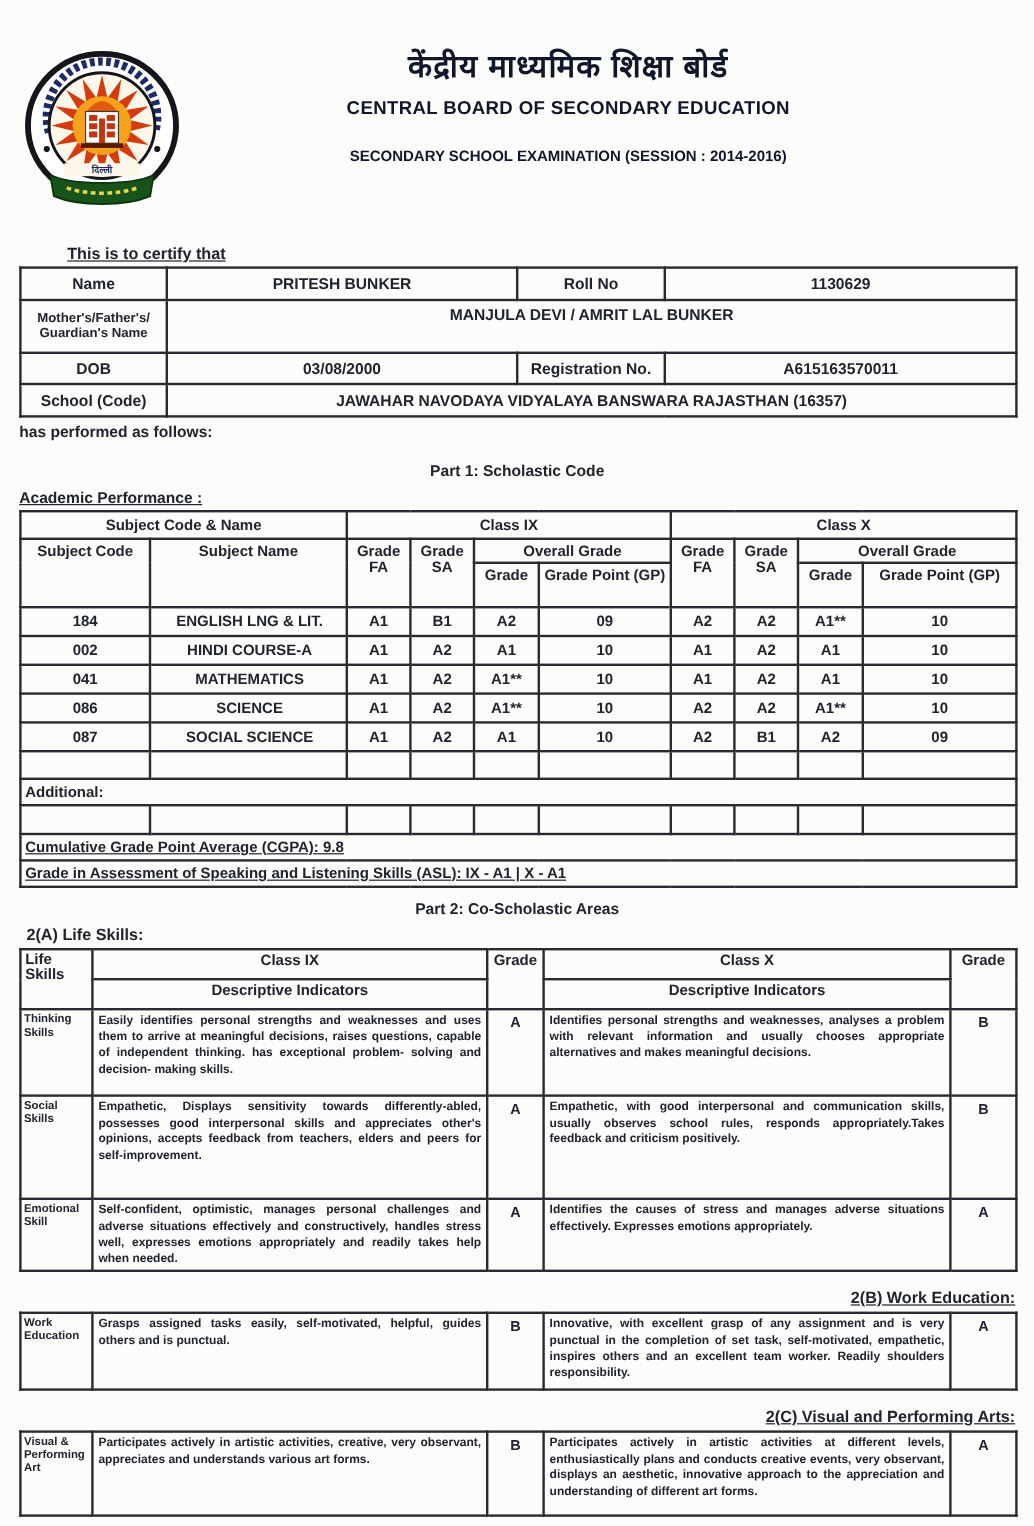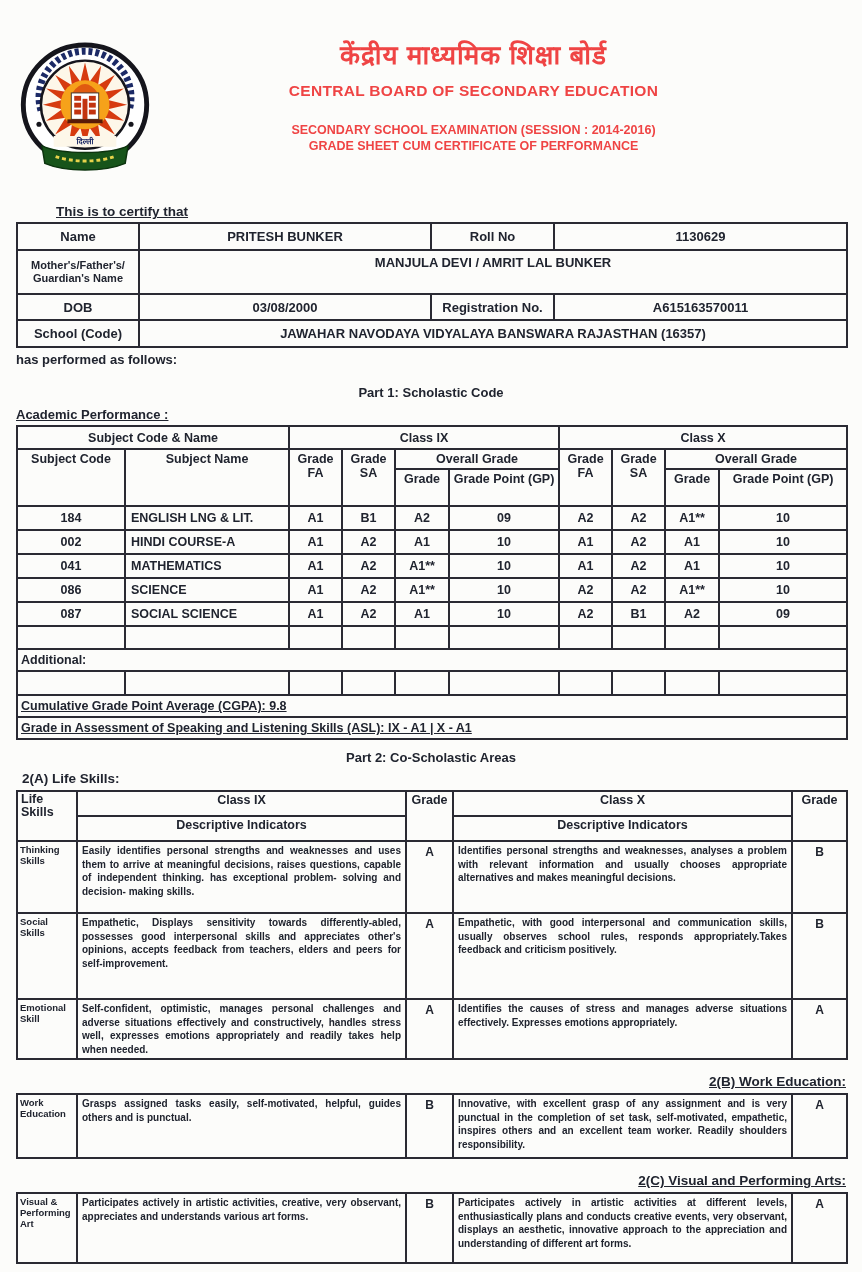--- a/index.html
+++ b/index.html
@@ -9,21 +9,21 @@
     background: #fcfcfa;
     font-family: "Liberation Sans", "DejaVu Sans", sans-serif;
     font-weight: bold;
     color: #20242f;
   }
   .page { position: relative; width: 862px; height: 1272px; overflow: hidden; background: #fcfcfa; }
 
   
   .header { position: relative; padding-top: 40px; min-height: 160px; }
   .logo { position: absolute; left: 16px; top: 42px; }
-  .header-text { text-align: center; padding-left: 85px; color: #ef4444; }
+  .header-text { text-align: center; padding-left: 85px; color: #0f172a; }
   .title-hindi { font-size: 26px; line-height: 30px; letter-spacing: 1px; }
   .board-name { font-size: 15.5px; margin-top: 12px; letter-spacing: .3px; }
   .exam-session { font-size: 12.5px; margin-top: 23px; }
   .doc-title { font-size: 12.5px; margin-top: 2px; }
 
   
   .content { padding: 0 16px; }
   .certify-intro { margin-top: 44px; font-size: 13.5px; text-decoration: underline; margin-left: 40px; }
   table { border-collapse: collapse; table-layout: fixed; width: 830px; }
   td, th { border: 2px solid #2a2a33; padding: 2px 5px; overflow: hidden; }
@@ -32,21 +32,21 @@
   .info-table .lbl-small { font-size: 11px; line-height: 13px; }
   .performed { margin-top: 4px; font-size: 13px; }
 
   
   .part-title { margin-top: 18px; text-align: center; font-size: 13px; }
   .sub-label { margin-top: 7px; font-size: 13px; text-decoration: underline; }
   .grades-table { margin-top: 3px; font-size: 12.5px; text-align: center; }
   .grades-table th { font-weight: bold; padding: 1px 2px; }
   .grades-table .vtop { vertical-align: top; padding-top: 2px; }
   .grades-table td { padding: 1px 3px; }
-  .grades-table .subject-name { text-align: left; padding-left: 5px; }
+  .grades-table .subject-name { text-align: center; padding-left: 5px; }
   .full-line { text-align: left; padding-left: 5px; font-size: 12.5px; }
   .u { text-decoration: underline; }
 
   
   .part2-title { margin-top: 10px; text-align: center; font-size: 13px; }
   .section-label { margin-top: 14px; margin-left: 6px; font-size: 13.5px; }
   .ul { text-decoration: underline; text-align: right; }
   .skills-table { margin-top: 4px; font-size: 12.5px; }
   .skills-table th { padding: 1px 3px; }
   .skills-table .skill-label {
@@ -91,21 +91,20 @@
       <rect x="52" y="79" width="36" height="4" fill="#5a1a08"></rect>
       <rect x="38" y="96" width="64" height="11" fill="#fdf7e9"></rect>
       <text x="70" y="104" font-size="8" fill="#1c2a66" text-anchor="middle" font-weight="bold">दिल्ली</text>
       <path d="M26,106 C45,115 95,115 114,106 L111,124 C90,133 50,133 29,124 Z" fill="#17541a" stroke="#0c330e" stroke-width="1.5"></path>
       <path d="M40,117 C57,123 83,123 100,117" fill="none" stroke="#e8d34b" stroke-width="3" stroke-dasharray="4 3"></path>
     </svg>
     <div class="header-text">
       <div class="title-hindi">केंद्रीय माध्यमिक शिक्षा बोर्ड</div>
       <div class="board-name">CENTRAL BOARD OF SECONDARY EDUCATION</div>
       <div class="exam-session">SECONDARY SCHOOL EXAMINATION (SESSION : 2014-2016)</div>
-      <div class="doc-title">GRADE SHEET CUM CERTIFICATE OF PERFORMANCE</div>
     </div>
   </div>
 
   <div class="content">
 
     <div class="certify-intro">This is to certify that</div>
 
     <table class="info-table">
       <colgroup>
           <col style="width:122px">

